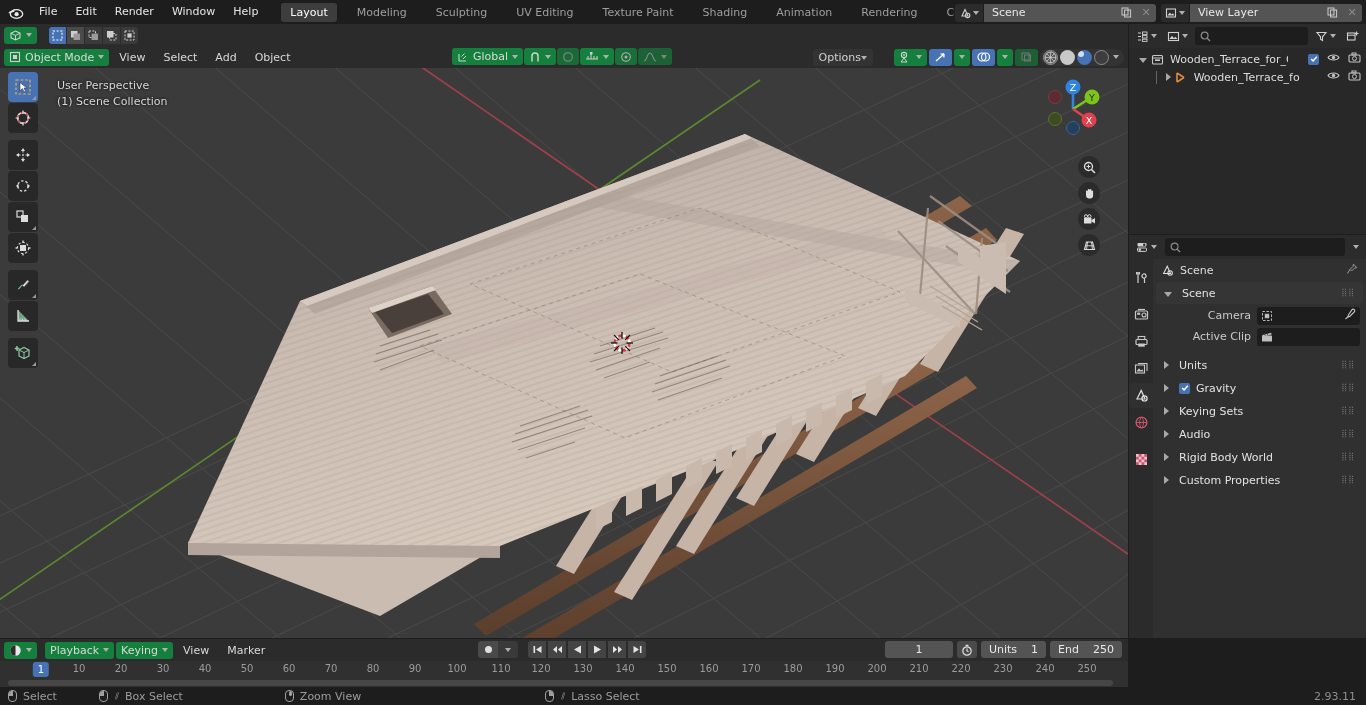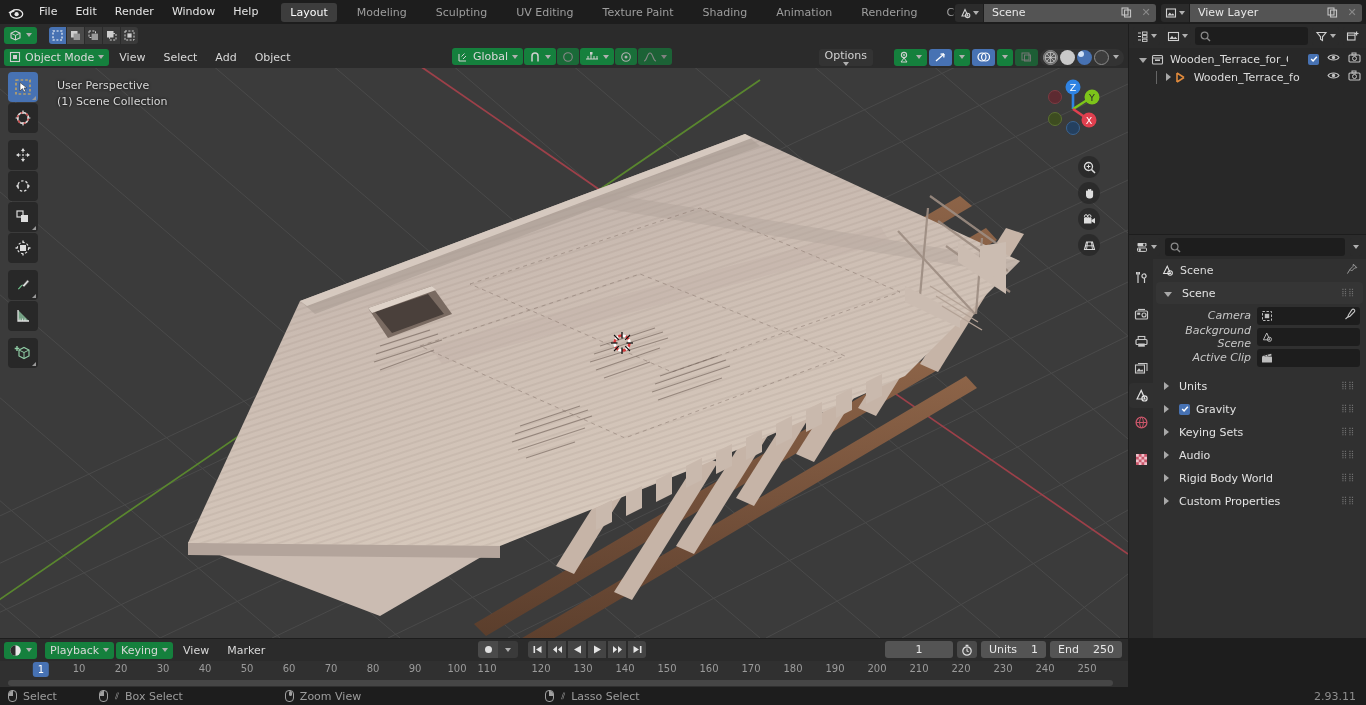--- a/index.html
+++ b/index.html
@@ -95,21 +95,21 @@
      border-left:4px solid transparent; border-bottom:4px solid #999; }
 
   
   .gizmo { position: absolute; right: 18px; top: 48px; width: 74px; height: 74px; z-index: 12; }
   .nav-btns { position: absolute; right: 28px; top: 132px; z-index: 12;
     display:flex; flex-direction:column; gap:4px; }
   .nav-btn { width: 22px; height: 22px; border-radius: 50%; background: rgba(40,40,40,0.82);
     display:flex; align-items:center; justify-content:center; }
 
   .vp-right-hdr { position: absolute; right: 4px; top: 0; height: 22px; display:flex; align-items:center; gap:2px;}
-  .opt-btn { height:17px; display:flex; align-items:center; gap:0; padding:0 6px; background:#333; border-radius:3px;flex-direction:column;}
+  .opt-btn { height:17px; display:flex; align-items:center; gap:0; padding:0 6px; background:#333; border-radius:3px;}
   .shade-group { display:flex; align-items:center; background:#333; border-radius:11px; height:17px; padding:0 2px;}
   .shade-ball { width:15px; height:15px; border-radius:50%; margin:0 1px; }
 
   
   .outliner {
     position: absolute; left: 1129px; top: 24px; width: 237px; height: 210px;
     background: #282828;
   }
   .outliner-hdr {
     height: 24px; background: #2b2b2b; display: flex; align-items: center;
@@ -145,21 +145,21 @@
   .ptab.active { background: #303030; }
   .ptab-gap { height: 8px; }
   .props-main { flex: 1; padding: 0; }
   .breadcrumb { height: 22px; display: flex; align-items: center; gap: 6px; padding: 0 8px; font-size: 11px; color: #dcdcdc;}
   .pin { margin-left: auto; color: #909090; }
   .panel-hdr { height: 22px; display: flex; align-items: center; gap: 6px; padding: 0 8px;
      font-size: 11px; color: #e2e2e2; background: #353535; margin: 1px 3px 0 3px; border-radius: 4px; }
   .panel-hdr.flat { background: transparent; }
   .grip { margin-left: auto; color: #6f6f6f; letter-spacing: 1px; font-size: 8px; line-height:8px;}
   .prop-row { display: flex; align-items: center; height: 19px; margin: 2px 6px 2px 0; gap: 6px; }
-  .prop-label { width: 98px; text-align: right; font-size: 11px; color: #c8c8c8; font-style: italic; }
+  .prop-label { width: 98px; text-align: right; font-size: 11px; color: #c8c8c8; }
   .prop-field { flex: 1; height: 18px; background: #1d1d1d; border-radius: 3px;
     display: flex; align-items: center; padding: 0 4px; gap: 5px; }
   .prop-eyedrop { margin-left: auto; }
   .p-check { width: 11px; height: 11px; background: #4772b3; border-radius: 2px;
      display:flex;align-items:center;justify-content:center;}
 
   
   .timeline { position: absolute; left: 0; top: 639px; width: 1128px; height: 48px; background: #303030; }
   .tl-header { height: 22px; background: #2b2b2b; display: flex; align-items: center; padding-left: 4px; gap: 2px; }
   .tl-center { position: absolute; left: 478px; top: 2px; display: flex; align-items: center; gap: 2px; }
@@ -914,29 +914,20 @@
               </svg>
             <span class="prop-eyedrop">
               <svg width="12" height="12" viewBox="0 0 12 12">
                   <path d="M8 1.6 a1.6 1.6 0 0 1 2.3 2.3 L6 8.2 L3.6 9.2 L4.6 6.8 Z" fill="none" stroke="#c8c8c8" stroke-width="1.1"></path>
                   <path d="M3.6 9.2 L1.5 11" stroke="#c8c8c8" stroke-width="1.1"></path>
                 </svg>
             </span>
           </span>
         </div>
 
-        <div class="prop-row">
-          <span class="prop-label">Background Scene</span>
-          <span class="prop-field">
-            <svg width="12" height="12" viewBox="0 0 15 15">
-                <path d="M3 11 L7.2 2.5 L11 11 Z" fill="none" stroke="#bdbdbd" stroke-width="1.2"></path>
-                <circle cx="10.5" cy="10.4" r="2.6" fill="none" stroke="#bdbdbd" stroke-width="1.2"></circle>
-              </svg>
-          </span>
-        </div>
 
         <div class="prop-row">
           <span class="prop-label">Active Clip</span>
           <span class="prop-field">
             <svg width="12" height="12" viewBox="0 0 12 12">
                 <rect x="1" y="4.6" width="10" height="6" rx="0.6" fill="#bdbdbd"></rect>
                 <path d="M1.4 4 L10.2 1.8 L10.6 3.4 L1.8 5.6 Z" fill="#bdbdbd"></path>
                 <path d="M3.4 2 L4.2 4.6 M6 1.4 L6.8 4" stroke="#303030" stroke-width="0.8"></path>
               </svg>
           </span>
@@ -1071,21 +1062,21 @@
       <div class="tick" style="left:79px">10</div>
       <div class="tick" style="left:121px">20</div>
       <div class="tick" style="left:163px">30</div>
       <div class="tick" style="left:205px">40</div>
       <div class="tick" style="left:247px">50</div>
       <div class="tick" style="left:289px">60</div>
       <div class="tick" style="left:331px">70</div>
       <div class="tick" style="left:373px">80</div>
       <div class="tick" style="left:415px">90</div>
       <div class="tick" style="left:457px">100</div>
-      <div class="tick" style="left:487px">110</div>
+      <div class="tick" style="left:501px">110</div>
       <div class="tick" style="left:541px">120</div>
       <div class="tick" style="left:583px">130</div>
       <div class="tick" style="left:625px">140</div>
       <div class="tick" style="left:667px">150</div>
       <div class="tick" style="left:709px">160</div>
       <div class="tick" style="left:751px">170</div>
       <div class="tick" style="left:793px">180</div>
       <div class="tick" style="left:835px">190</div>
       <div class="tick" style="left:877px">200</div>
       <div class="tick" style="left:919px">210</div>

